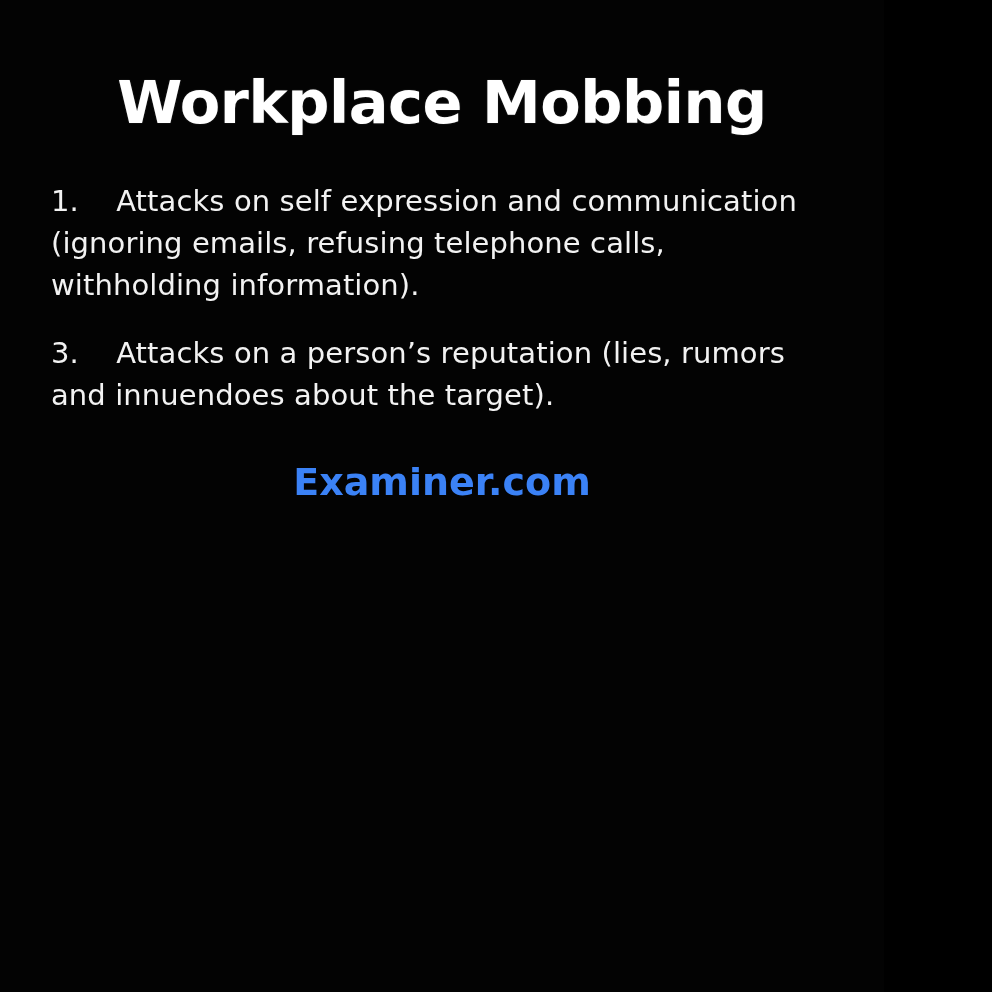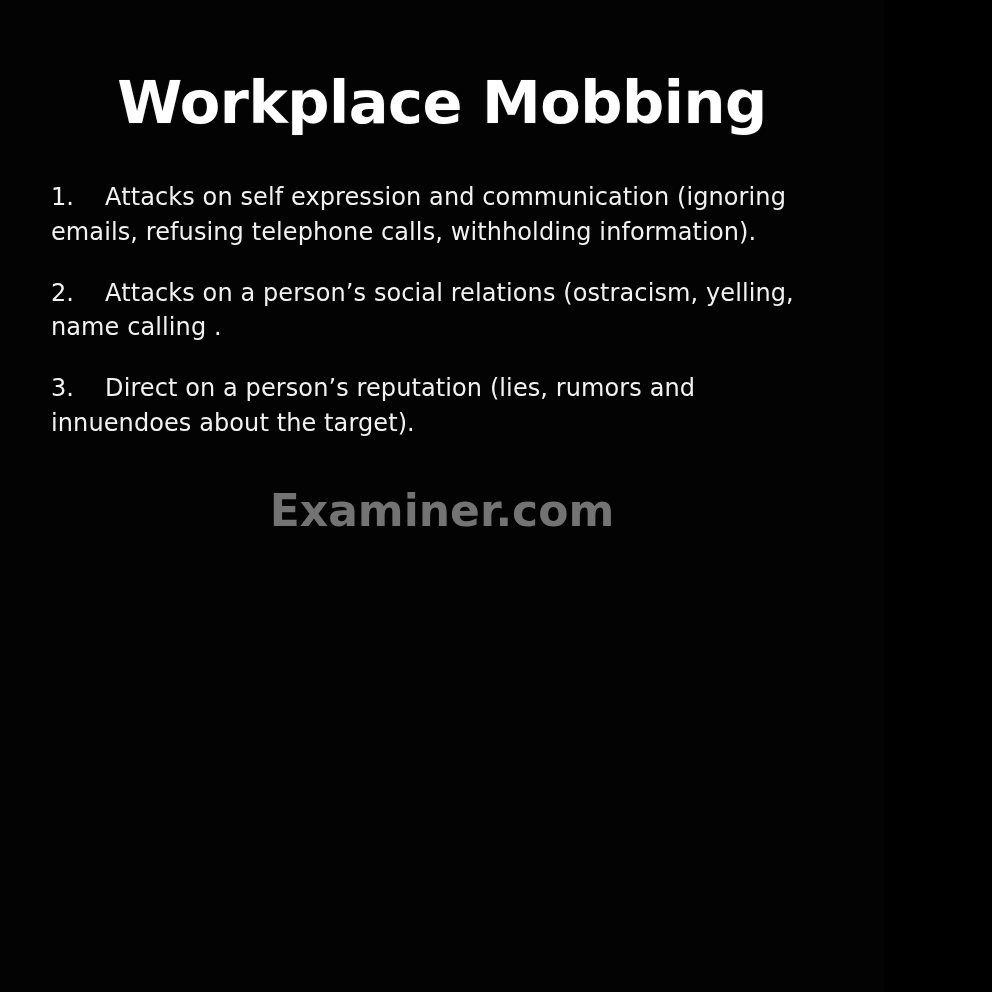--- a/index.html
+++ b/index.html
@@ -36,65 +36,60 @@
   }
   .list {
     width: 782px;
     margin-top: 46px;
     display: flex;
     flex-direction: column;
   }
   .item {
     color: #f2f2f2;
     font-family: "DejaVu Sans", sans-serif;
-    font-size: 24px;
+    font-size: 29px;
     font-weight: 400;
     line-height: 1.45;
     margin-bottom: 26px;
     text-align: left;
     letter-spacing: 0.1px;
   }
   .item .num {
     display: inline;
     white-space: pre;
   }
   .footer {
-    color: #737373;
+    color: #3b82f6;
     font-family: "DejaVu Sans", sans-serif;
-    font-size: 44px;
+    font-size: 38px;
     font-weight: 700;
     text-align: center;
     margin-top: 18px;
   }
 </style>
 </head>
 <body>
 
 <div class="poster">
 
   <div class="title">Workplace Mobbing</div>
 
   <div class="list">
 
     <div class="item">
       <span class="num">1.</span>
       <span>&nbsp;&nbsp;</span>
       <span>Attacks on self expression and communication (ignoring emails, refusing telephone calls, withholding information).</span>
     </div>
 
-    <div class="item">
-      <span class="num">2.</span>
-      <span>&nbsp;&nbsp;</span>
-      <span> Attacks on a person’s social relations (ostracism, yelling, name calling .</span>
-    </div>
 
     <div class="item">
       <span class="num">3.</span>
       <span>&nbsp;&nbsp;</span>
-      <span>Direct on a person’s reputation (lies, rumors and innuendoes about the target).</span>
+      <span>Attacks on a person’s reputation (lies, rumors and innuendoes about the target).</span>
     </div>
 
 
 
   </div>
 
   <div class="footer">Examiner.com</div>
 
 </div>
 

